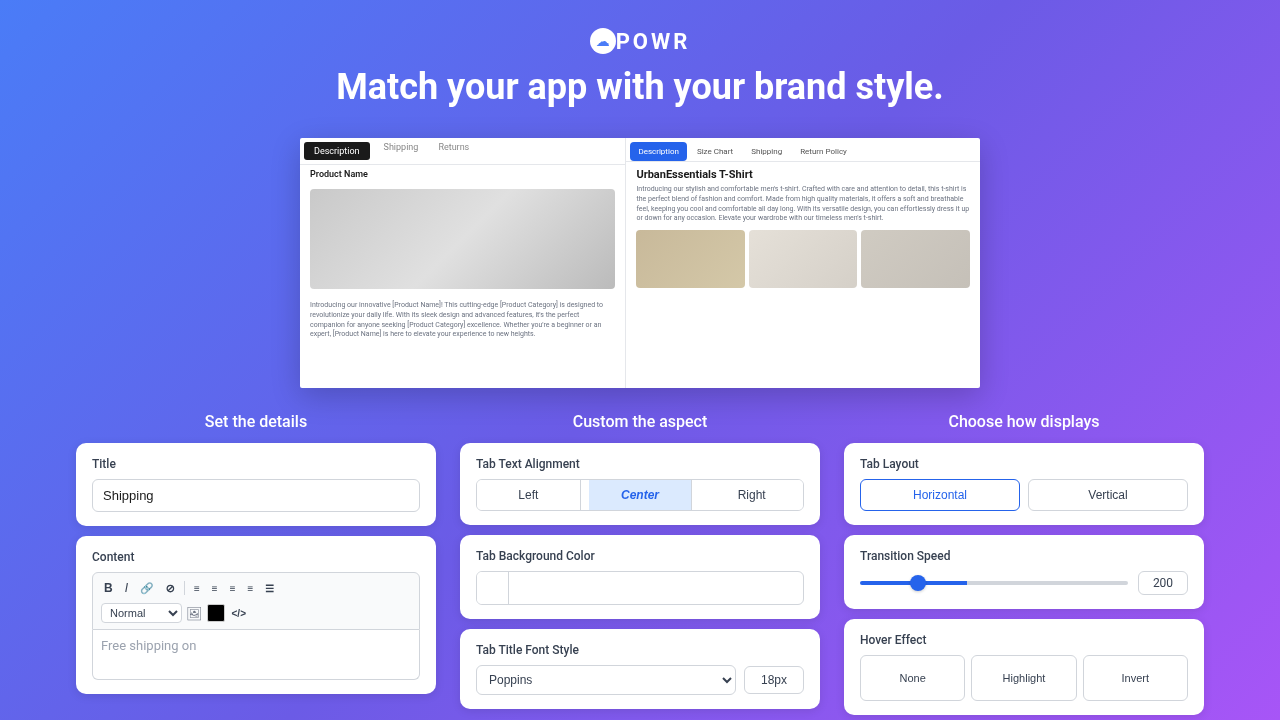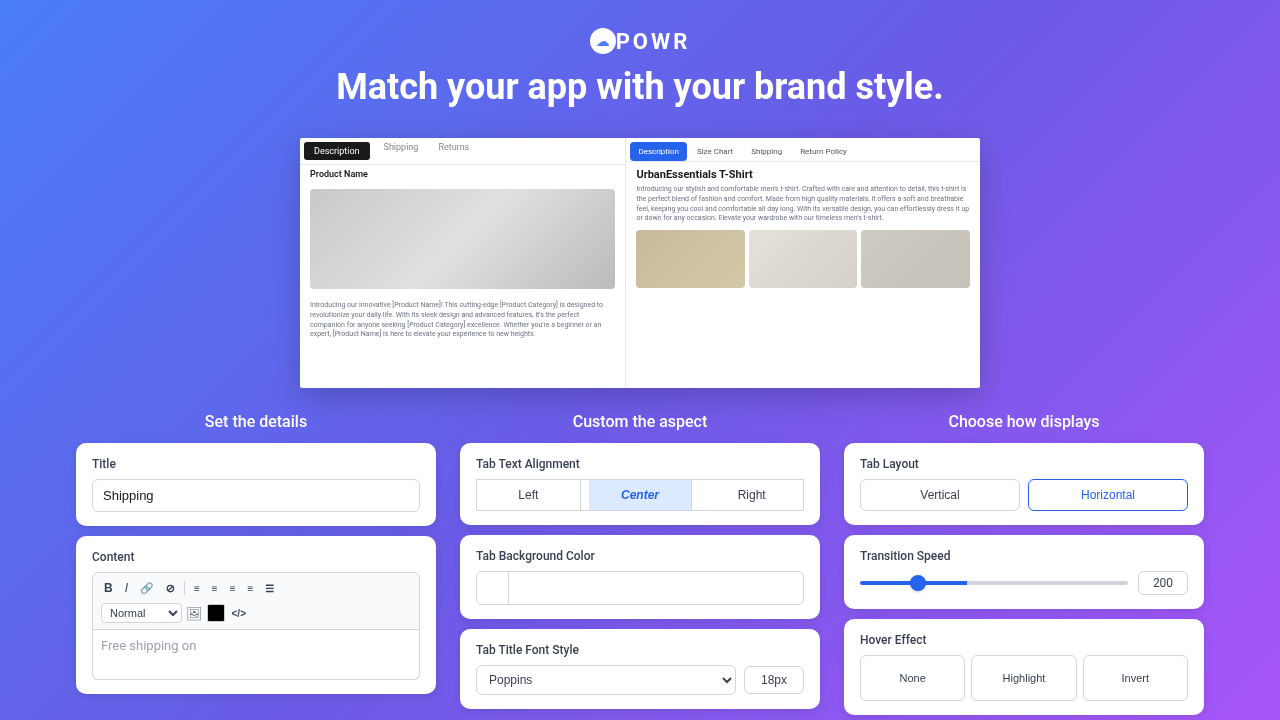--- a/index.html
+++ b/index.html
@@ -246,21 +246,21 @@
     .image-icon {
       font-size: 13px;
       color: #6b7280;
       cursor: pointer;
     }
 
     
     .btn-group {
       display: flex;
       border: 1px solid #d1d5db;
-      border-radius: 1px;
+      border-radius: 6px;
       overflow: hidden;
       gap: 8px;
     }
     .btn-group-btn {
       flex: 1;
       padding: 8px 12px;
       border: none;
       background: white;
       font-size: 12px;
       color: #374151;
@@ -534,22 +534,22 @@
       </div>
     </div>
   </div>
 
   <div class="section">
     <div class="section-title">Choose how displays</div>
 
     <div class="card">
       <div class="card-label">Tab Layout</div>
       <div class="layout-btn-group">
+        <button class="layout-btn active">Horizontal</button>
         <button class="layout-btn">Vertical</button>
-        <button class="layout-btn active">Horizontal</button>
       </div>
     </div>
 
     <div class="card">
       <div class="card-label">Transition Speed</div>
       <div class="slider-row">
         <input type="range" class="slider" min="0" max="1000" value="200" style="">
         <div class="slider-value">200</div>
       </div>
     </div>

